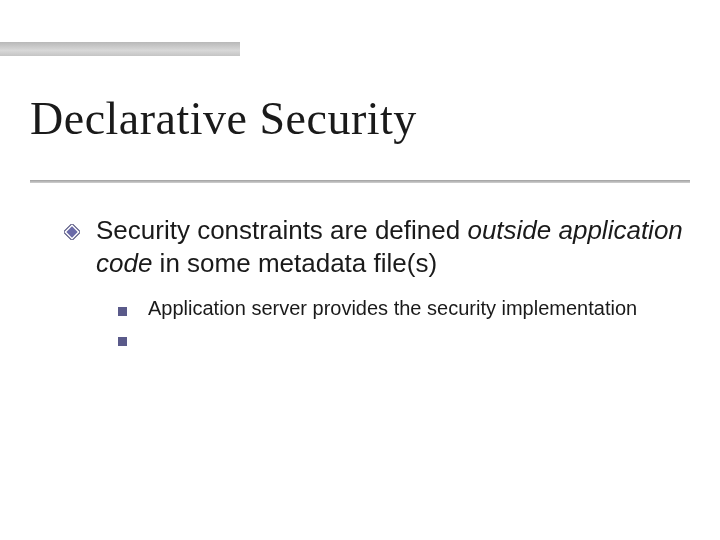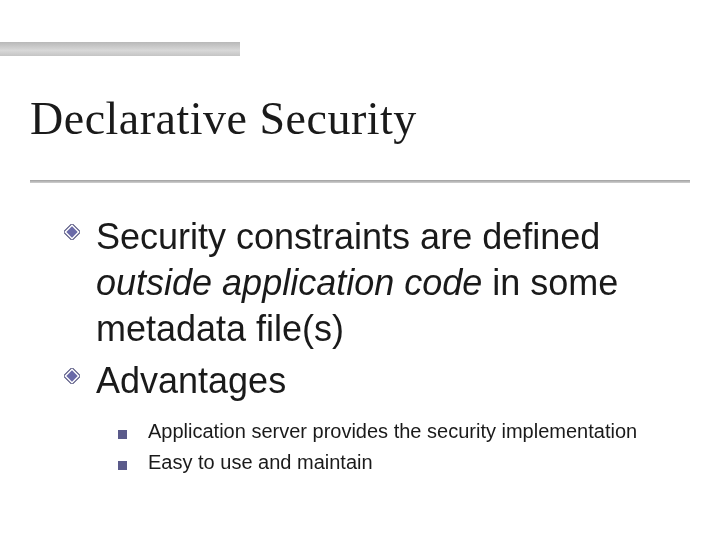--- a/index.html
+++ b/index.html
@@ -47,21 +47,21 @@
   }
   .body {
     position: absolute;
     top: 172px;
     left: 64px;
     width: 620px;
   }
   .level1 {
     position: relative;
     padding-left: 32px;
-    font-size: 36px;
+    font-size: 26px;
     line-height: 1.28;
     margin-bottom: 6px;
   }
   .diamond-icon {
     position: absolute;
     left: 0;
     top: 10px;
     width: 16px;
     height: 16px;
   }
@@ -106,38 +106,25 @@
     <div class="level1">
       <span class="diamond-icon">
         <svg width="16" height="16" viewBox="0 0 16 16">
           <rect x="4" y="4" width="8" height="8" fill="#6a6aa8" transform="rotate(45 8 8)"></rect>
           <rect x="2" y="2" width="12" height="12" fill="none" stroke="#4a4a78" stroke-width="1" transform="rotate(45 8 8)"></rect>
         </svg>
       </span>
       <span>Security constraints are defined </span><span class="italic">outside application code</span><span> in some metadata file(s)</span>
     </div>
 
-    <div class="level1">
-      <span class="diamond-icon">
-        <svg width="16" height="16" viewBox="0 0 16 16">
-          <rect x="4" y="4" width="8" height="8" fill="#6a6aa8" transform="rotate(45 8 8)"></rect>
-          <rect x="2" y="2" width="12" height="12" fill="none" stroke="#4a4a78" stroke-width="1" transform="rotate(45 8 8)"></rect>
-        </svg>
-      </span>
-      <span>Advantages</span>
-    </div>
 
     <div class="sublist">
       <div class="level2">
         <span class="square-icon"></span>
         <span>Application server provides the security implementation</span>
       </div>
       <div class="level2">
         <span class="square-icon"></span>
       </div>
-      <div class="level2">
-        <span class="square-icon"></span>
-        <span>Easy to use and maintain</span>
-      </div>
     </div>
 
   </div>
 </div>
 
 </body></html>

